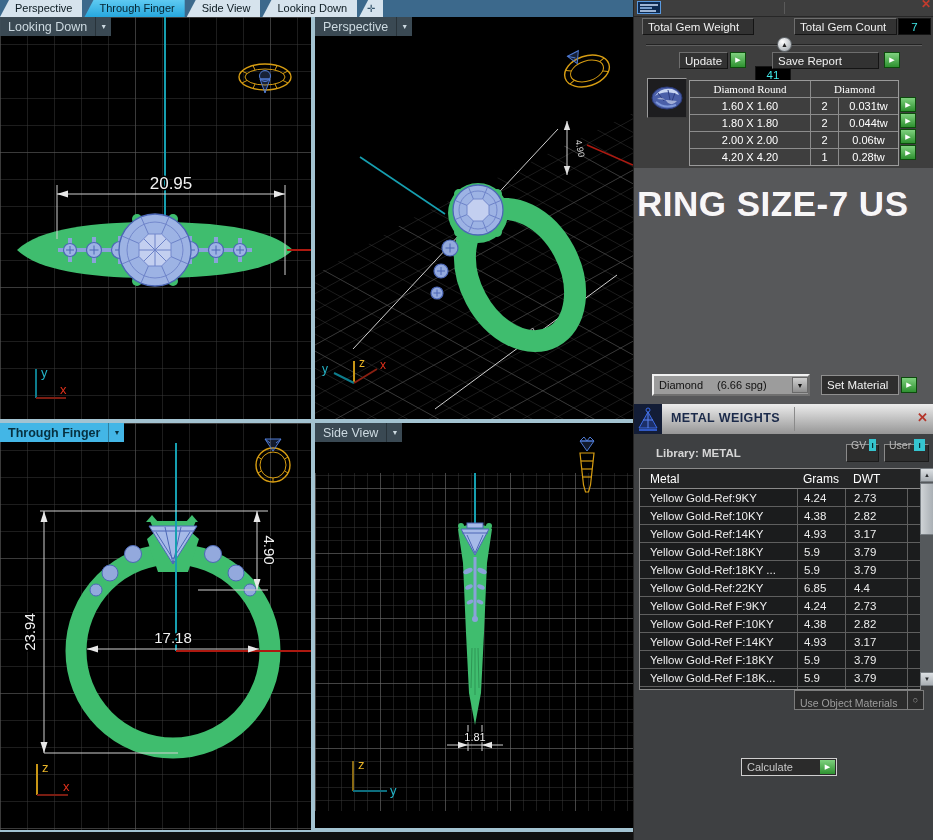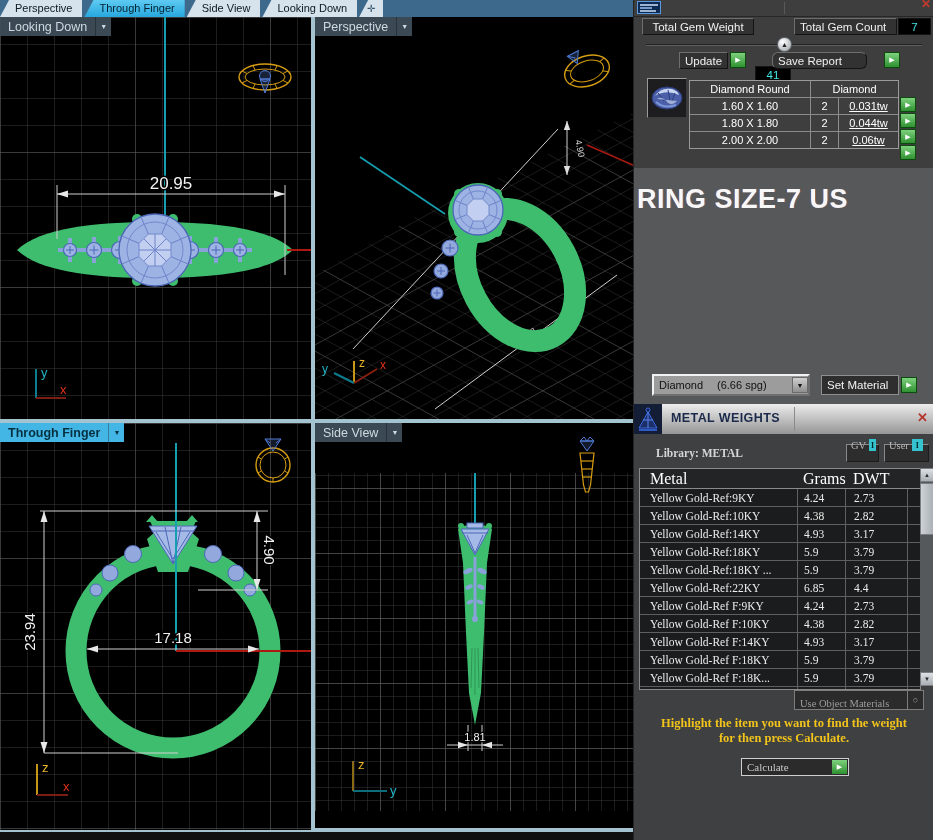--- a/index.html
+++ b/index.html
@@ -48,30 +48,30 @@
                  background:radial-gradient(circle at 35% 30%,#ffffff,#c6cacd 55%,#969ca1);
                  border:1px solid #63696e;color:#222;font-size:7px;display:flex;align-items:center;
                  justify-content:center;box-sizing:border-box;}
   .greenbtn{position:absolute;width:16px;height:16px;background:linear-gradient(#7ed17e,#2e9130);
             border:1px solid #0d4a0d;color:#fff;font-size:7px;display:flex;align-items:center;
             justify-content:center;box-sizing:border-box;}
   .gembox{position:absolute;left:13px;top:78px;width:40px;height:40px;background:#1d1d1f;
           border:1px solid;border-color:#9a9a9a #3a3a3a #3a3a3a #9a9a9a;box-sizing:border-box;}
   .gemtable{position:absolute;left:55px;top:80px;border:1px solid #9a9a9a;background:#3e3e3e;}
   .gtr{display:flex;height:16px;border-top:1px solid #8c8c8c;}
-  .gtr.head{border-top:none;}
+  .gtr.head{border-top:none;font-family:Liberation Serif, serif;}
   .gtc{display:flex;align-items:center;justify-content:center;font-size:11px;color:#fff;
        box-sizing:border-box;height:16px;}
   .gt-size{width:120px;}
   .gt-count{width:28px;border-left:1px solid #8c8c8c;}
-  .gt-wt{width:60px;border-left:1px solid #8c8c8c;text-decoration:underline;}
+  .gt-wt{width:60px;border-left:1px solid #8c8c8c;}
   .gt-head2{width:88px;border-left:1px solid #8c8c8c;}
   .gem-gbtn{position:absolute;left:266px;width:16px;height:15px;}
   .graysec{position:absolute;left:0;top:168px;width:300px;height:236px;background:#57585a;}
-  .ringsize{position:absolute;left:3px;top:184px;font-size:27px;font-weight:bold;color:#f7f7f7;
+  .ringsize{position:absolute;left:3px;top:184px;font-size:35px;font-weight:bold;color:#f7f7f7;
             letter-spacing:.5px;white-space:nowrap;text-shadow:1px 0 0 rgba(255,120,40,.35),-1px 0 0 rgba(60,120,255,.35);}
   .combo{position:absolute;left:18px;top:374px;width:158px;height:22px;background:#9c9c9c;
          border:2px solid;border-color:#f2f2f2 #6f6f6f #6f6f6f #f2f2f2;box-sizing:border-box;
          display:flex;align-items:center;color:#111;font-size:11px;}
   .combo .nm{padding-left:5px;}
   .combo .spg{margin-left:14px;}
   .combo .cbtn{margin-left:auto;width:16px;height:16px;background:linear-gradient(#cfcfcf,#8f8f8f);
         border:1px solid #6a6a6a;display:flex;align-items:center;justify-content:center;
         font-size:7px;color:#111;box-sizing:border-box;}
   .setmat{position:absolute;left:187px;top:375px;width:78px;height:20px;background:#2e2e2e;
@@ -79,30 +79,30 @@
           padding-left:5px;box-sizing:border-box;}
   
   .mw-head{position:absolute;left:0;top:404px;width:300px;height:30px;
            background:linear-gradient(#ececec,#969696);}
   .mw-icon{position:absolute;left:0;top:0;width:28px;height:30px;background:#131d36;
            display:flex;align-items:center;justify-content:center;}
   .mw-title{position:absolute;left:37px;top:7px;font-weight:bold;font-size:12.5px;color:#1b2a4a;
             letter-spacing:.4px;}
   .mw-div{position:absolute;left:160px;top:3px;width:1px;height:24px;background:#8a8a8a;}
   .mw-close{position:absolute;right:6px;top:6px;color:#b5352a;font-weight:bold;font-size:13px;}
-  .mw-body{position:absolute;left:0;top:434px;width:300px;height:406px;background:#3e4042;font-family:Liberation Serif, serif;}
+  .mw-body{position:absolute;left:0;top:434px;width:300px;height:406px;background:#3e4042;}
   .liblabel{position:absolute;left:22px;top:13px;color:#d6d6d6;font-size:11.5px;font-weight:bold;}
   .togglebtn{position:absolute;top:10px;height:18px;background:#2d2d2d;border:1px solid;
              border-color:#8a8a8a #1c1c1c #1c1c1c #8a8a8a;display:flex;align-items:center;
              color:#b9b9b9;font-size:10.5px;padding:0 2px 16px 4px;box-sizing:border-box;}
   .togglebtn .tg{width:11px;height:12px;background:#35c4cf;color:#04282c;font-size:8px;
              font-weight:bold;display:flex;align-items:center;justify-content:center;margin-left:3px;}
   .mtable{position:absolute;left:5px;top:34px;width:280px;height:220px;overflow:hidden;
           border:1px solid #8a8a8a;background:#1b1c1d;box-sizing:content-box;}
-  .mth{display:flex;height:19px;background:#232425;color:#fff;font-size:16px;align-items:center;
+  .mth{display:flex;height:19px;background:#232425;color:#fff;font-size:12px;align-items:center;
        border-bottom:1px solid #8a8a8a;}
   .mtr{display:flex;height:17px;align-items:center;border-bottom:1px solid #5f5f5f;
        color:#ededed;font-size:11.5px;background:#1b1c1d;}
   .mc-name{width:157px;padding-left:10px;box-sizing:border-box;white-space:nowrap;overflow:hidden;}
   .mc-g{width:48px;padding-left:6px;box-sizing:border-box;border-left:1px solid #5f5f5f;height:100%;
         display:flex;align-items:center;}
   .mc-d{width:62px;padding-left:8px;box-sizing:border-box;border-left:1px solid #5f5f5f;height:100%;
         display:flex;align-items:center;text-align:right;}
   .mc-x{flex:1;border-left:1px solid #5f5f5f;height:100%;}
   .mth .mc-g,.mth .mc-d,.mth .mc-x{border-left:none;}
@@ -112,21 +112,21 @@
         justify-content:center;box-sizing:border-box;}
   .sthumb{position:absolute;left:0;top:15px;width:14px;height:52px;
           background:linear-gradient(90deg,#cfd3d6,#aab0b5);border:1px solid #787e83;box-sizing:border-box;}
   .uom{position:absolute;left:160px;top:256px;width:130px;height:20px;background:#2b2b2b;
        border:1px solid #7c7c7c;color:#9d9d9d;font-size:10.5px;display:flex;align-items:flex-end;
        padding-left:5px;box-sizing:border-box;}
   .uom .circ{margin-left:auto;width:15px;height:100%;border-left:1px solid #7c7c7c;display:flex;
        align-items:center;justify-content:center;font-size:9px;color:#9d9d9d;}
   .instr{position:absolute;left:0;top:282px;width:300px;text-align:center;color:#f2c31b;
          font-weight:bold;font-size:12.5px;line-height:15px;}
-  .calcbtn{position:absolute;left:107px;top:324px;width:108px;height:18px;background:#2b2b2b;
+  .calcbtn{position:absolute;left:107px;top:324px;width:96px;height:18px;background:#2b2b2b;
            border:1px solid #cfcfcf;color:#c9c9c9;font-size:11px;display:flex;align-items:center;
            padding-left:5px;box-sizing:border-box;}
   .calcbtn .garr{position:absolute;right:1px;top:1px;bottom:1px;width:15px;
            background:linear-gradient(#7ed17e,#2e9130);color:#fff;font-size:7px;display:flex;
            align-items:center;justify-content:center;}
 </style>
 </head>
 <body>
 
 <div class="tabbar">
@@ -554,41 +554,41 @@
     <svg width="24" height="13" style="position:absolute;left:3px;top:1px">
       <rect x="0.5" y="0.5" width="23" height="12" fill="#0c2a52" stroke="#5a9ae0"></rect>
       <line x1="3" y1="4" x2="21" y2="4" stroke="#cfe3ff" stroke-width="1.5"></line>
       <line x1="3" y1="7" x2="15" y2="7" stroke="#9cc4f4" stroke-width="1.5"></line>
       <line x1="3" y1="10" x2="19" y2="10" stroke="#cfe3ff" stroke-width="1.5"></line>
     </svg>
     <div class="vdiv"></div>
     <div class="rp-close">✕</div>
   </div>
 
-  <div class="btn3d" style="left:8px;top:18px;width:112px;justify-content:center;">
+  <div class="btn3d" style="left:8px;top:18px;width:112px;">
       <span>Total Gem Weight</span>
     </div>
   <div class="valbox" style="left:121px;top:18px;width:36px;margin-top:48px;">41</div>
   <div class="btn3d" style="left:160px;top:18px;width:103px;">
       <span>Total Gem Count</span>
     </div>
   <div class="valbox" style="left:264px;top:18px;width:33px;">7</div>
 
   <div class="slider-line"></div>
   <div class="slider-handle">
       <span>▲</span>
     </div>
 
   <div class="btn3d" style="left:45px;top:52px;width:49px;">
       <span>Update</span>
     </div>
   <div class="greenbtn" style="left:96px;top:52px;">
       <span>▶</span>
     </div>
-  <div class="btn3d" style="left:138px;top:52px;width:95px;border-radius:6px;">
+  <div class="btn3d" style="left:138px;top:52px;width:107px;">
       <span>Save Report</span>
     </div>
   <div class="greenbtn" style="left:250px;top:52px;">
       <span>▶</span>
     </div>
 
   <div class="gembox">
     <svg width="38" height="38">
       <ellipse cx="19" cy="19" rx="15" ry="11" fill="#4a5fa8" stroke="#2b3a78"></ellipse>
       <path d="M 7 17 Q 13 8 24 10 Q 30 12 31 16 Q 22 12 14 14 Q 9 15 7 17 Z" fill="#c9d6f2"></path>
@@ -610,20 +610,25 @@
     </div>
     <div class="gtr">
       <div class="gtc gt-size">1.80 X 1.80</div>
       <div class="gtc gt-count">2</div>
       <div class="gtc gt-wt">0.044tw</div>
     </div>
     <div class="gtr">
       <div class="gtc gt-size">2.00 X 2.00</div>
       <div class="gtc gt-count">2</div>
       <div class="gtc gt-wt">0.06tw</div>
+    </div>
+    <div class="gtr">
+      <div class="gtc gt-size">4.20 X 4.20</div>
+      <div class="gtc gt-count">1</div>
+      <div class="gtc gt-wt">0.28tw</div>
     </div>
   </div>
   <div class="greenbtn gem-gbtn" style="top:97px;">
       <span>▶</span>
     </div>
   <div class="greenbtn gem-gbtn" style="top:113px;">
       <span>▶</span>
     </div>
   <div class="greenbtn gem-gbtn" style="top:129px;">
       <span>▶</span>
@@ -762,23 +767,19 @@
       <div class="sbtn" style="bottom:0;">
           <span>▼</span>
         </div>
     </div>
 
     <div class="uom">
       <span>Use Object Materials</span>
       <span class="circ">○</span>
     </div>
 
-    <div class="instr">
-      <div>Highlight the item you want to find the weight</div>
-      <div>for then press Calculate.</div>
-    </div>
 
     <div class="calcbtn">
       <span>Calculate</span>
       <span class="garr">▶</span>
     </div>
   </div>
 </div>
 
 </body></html>

